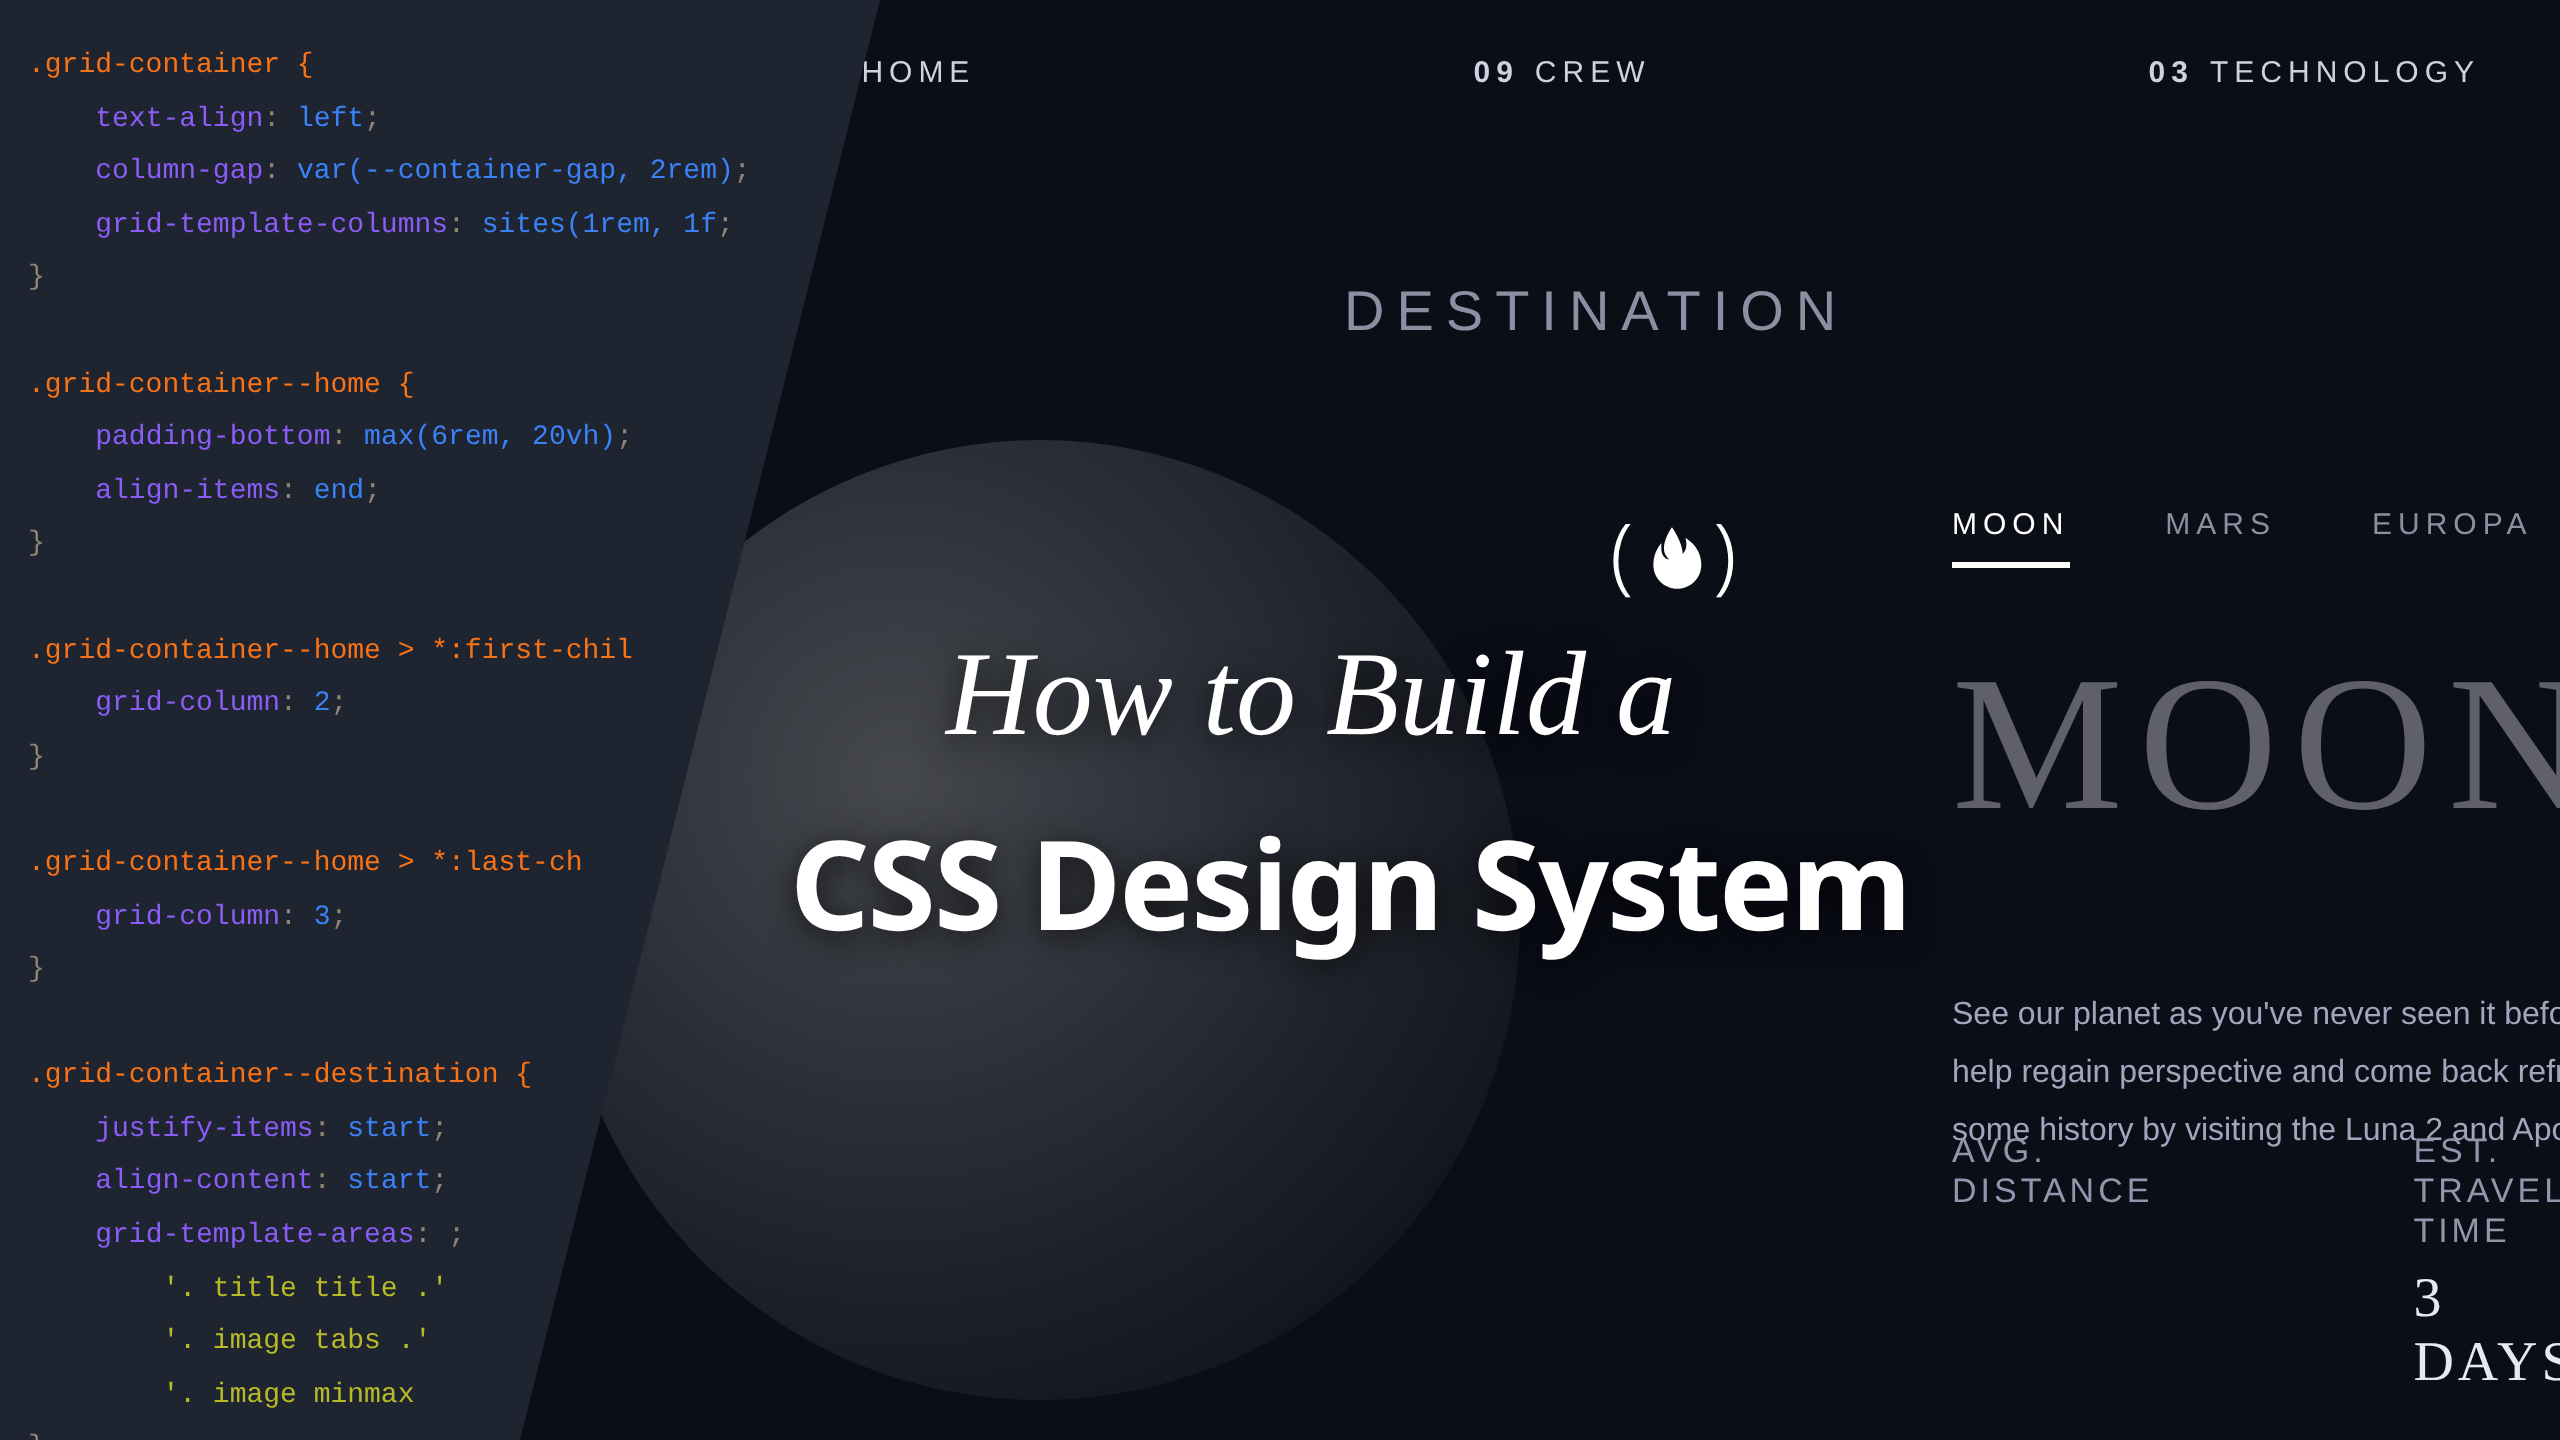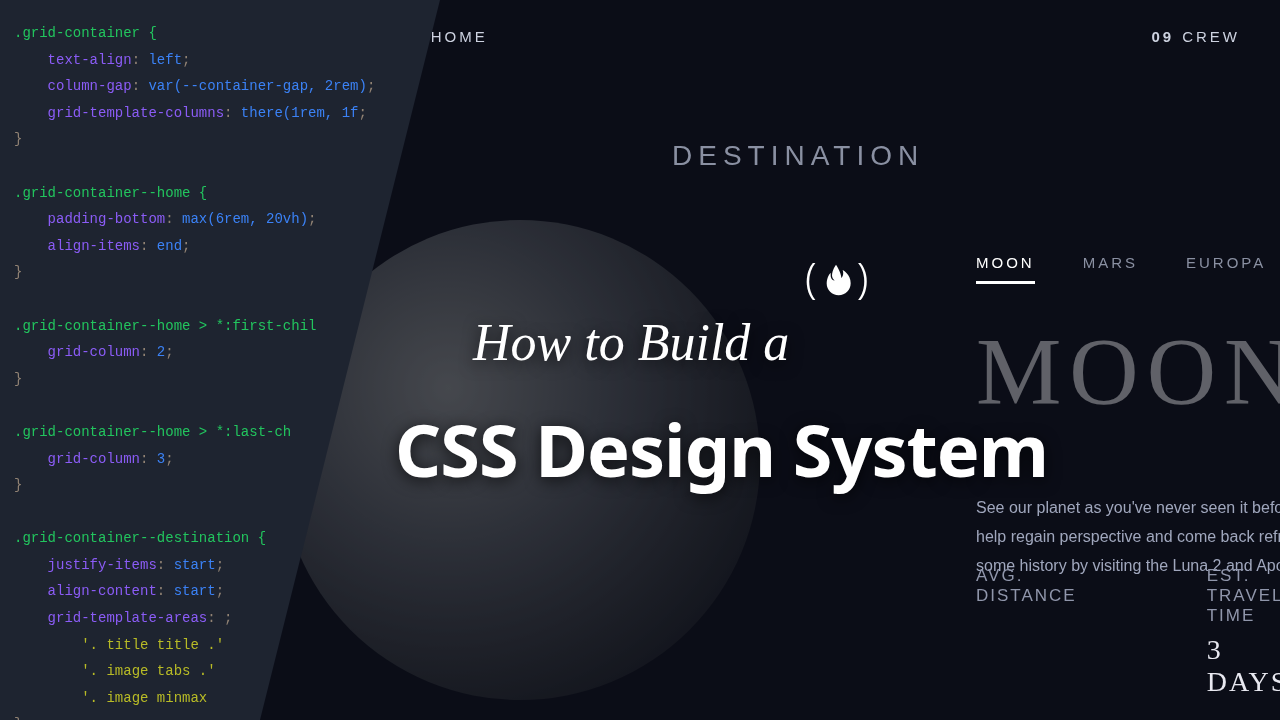--- a/index.html
+++ b/index.html
@@ -4,21 +4,21 @@
 <style>
 *{margin:0;padding:0;box-sizing:border-box}
 body{width:1280px;height:720px;overflow:hidden;font-family:-apple-system,system-ui,sans-serif;background:#0B0D17;position:relative}
 
 
 .moon{position:absolute;left:280px;top:220px;width:480px;height:480px;border-radius:50%;background:radial-gradient(circle at 35% 35%,#8a8f9a 0%,#5a6070 35%,#353a4a 65%,#1a1e2e 90%);filter:brightness(.5);z-index:0}
 
 
 .code-wrap{position:absolute;left:0;top:0;width:520px;height:720px;clip-path:polygon(0 0,440px 0,260px 100%,0 100%);background:#1e2430;z-index:2;padding:20px 14px 0 14px}
 .code{font-family:'Courier New',monospace;font-size:14px;line-height:1.9;color:#c5cbd6;white-space:pre}
-.sel{color:#22c55e}
+.sel{color:#f97316}
 .prop{color:#8b5cf6}
 .val{color:#3b82f6}
 .str{color:#b8bb26}
 .pun{color:#928374}
 
 
 .preview{position:absolute;right:0;top:0;width:880px;height:720px;z-index:1}
 .nav{display:flex;gap:50px;justify-content:space-between;padding:28px 40px 0 0}
 .nav-item{font-family:'Arial',sans-serif;font-size:15px;letter-spacing:3px;color:#cdd2e0;padding-bottom:12px}
 .nav-num{font-weight:bold;margin-right:8px}
@@ -35,33 +35,33 @@
 .desc{position:absolute;left:576px;top:494px;width:574px;font-family:'Arial',sans-serif;font-size:16px;line-height:1.8;color:#a0a7bd}
 
 .stats{position:absolute;left:576px;bottom:22px;display:flex;gap:130px}
 .stat-label{font-family:'Arial',sans-serif;font-size:17px;letter-spacing:2px;color:#9096ab;margin-bottom:8px}
 .stat-value{font-family:Georgia,serif;font-size:28px;letter-spacing:2px;color:#e8e8f0}
 
 
 .overlay{position:absolute;left:0;top:0;width:1280px;height:720px;z-index:5;pointer-events:none}
 .logo{position:absolute;left:805px;top:248px;color:#fff;font-size:42px;font-weight:300;letter-spacing:-2px}
 .logo svg{vertical-align:middle}
-.title-line1{position:absolute;left:473px;top:313px;font-family:Georgia,'Times New Roman',serif;font-style:italic;font-size:52px;color:#fff;font-weight:400;text-shadow:0 3px 16px rgba(0,0,0,.7)}
-.title-line2{position:absolute;left:395px;top:400px;font-family:-apple-system,system-ui,sans-serif;font-size:72px;color:#fff;font-weight:700;letter-spacing:-1px;text-shadow:0 3px 16px rgba(0,0,0,.7)}
+.title-line1{position:absolute;left:473px;top:313px;font-family:Georgia,'Times New Roman',serif;font-style:italic;font-size:60px;color:#fff;font-weight:400;text-shadow:0 3px 16px rgba(0,0,0,.7)}
+.title-line2{position:absolute;left:395px;top:400px;font-family:-apple-system,system-ui,sans-serif;font-size:62px;color:#fff;font-weight:700;letter-spacing:-1px;text-shadow:0 3px 16px rgba(0,0,0,.7)}
 </style>
 </head>
 <body>
 
 <div class="moon"></div>
 
 <div class="code-wrap">
   <div class="code" id="code-target"><span class="sel">.grid-container {</span>
     <span class="prop">text-align</span><span class="pun">:</span> <span class="val">left</span><span class="pun">;</span>
     <span class="prop">column-gap</span><span class="pun">:</span> <span class="val">var(--container-gap, 2rem)</span><span class="pun">;</span>
-    <span class="prop">grid-template-columns</span><span class="pun">:</span> <span class="val">there(1rem, 1f</span><span class="pun">;</span>
+    <span class="prop">grid-template-columns</span><span class="pun">:</span> <span class="val">sites(1rem, 1f</span><span class="pun">;</span>
 <span class="pun">}</span>
 
 <span class="sel">.grid-container--home {</span>
     <span class="prop">padding-bottom</span><span class="pun">:</span> <span class="val">max(6rem, 20vh)</span><span class="pun">;</span>
     <span class="prop">align-items</span><span class="pun">:</span> <span class="val">end</span><span class="pun">;</span>
 <span class="pun">}</span>
 
 <span class="sel">.grid-container--home &gt; *:first-chil</span>
     <span class="prop">grid-column</span><span class="pun">:</span> <span class="val">2</span><span class="pun">;</span>
 <span class="pun">}</span>
@@ -81,20 +81,21 @@
 
 
      
 </div>
 </div>
 
 <div class="preview">
   <div class="nav" id="nav-target">
       <div class="nav-item"><span class="nav-num">00</span>HOME</div>
       <div class="nav-item"><span class="nav-num">09</span>CREW</div>
+      <div class="nav-item"><span class="nav-num">03</span>TECHNOLOGY</div>
     </div>
   <div class="page-label">DESTINATION</div>
   <div class="tabs" id="tabs-target">
       <div class="tab active">MOON</div>
       <div class="tab">MARS</div>
       <div class="tab">EUROPA</div>
     </div>
   <div class="planet-name">MOON</div>
   <div class="desc">See our planet as you've never seen it before. A perfect relaxing trip away to help regain perspective and come back refreshed. While you're there, take in some history by visiting the Luna 2 and Apollo 11 landing sites.</div>
   <div class="stats" id="stats-target">

